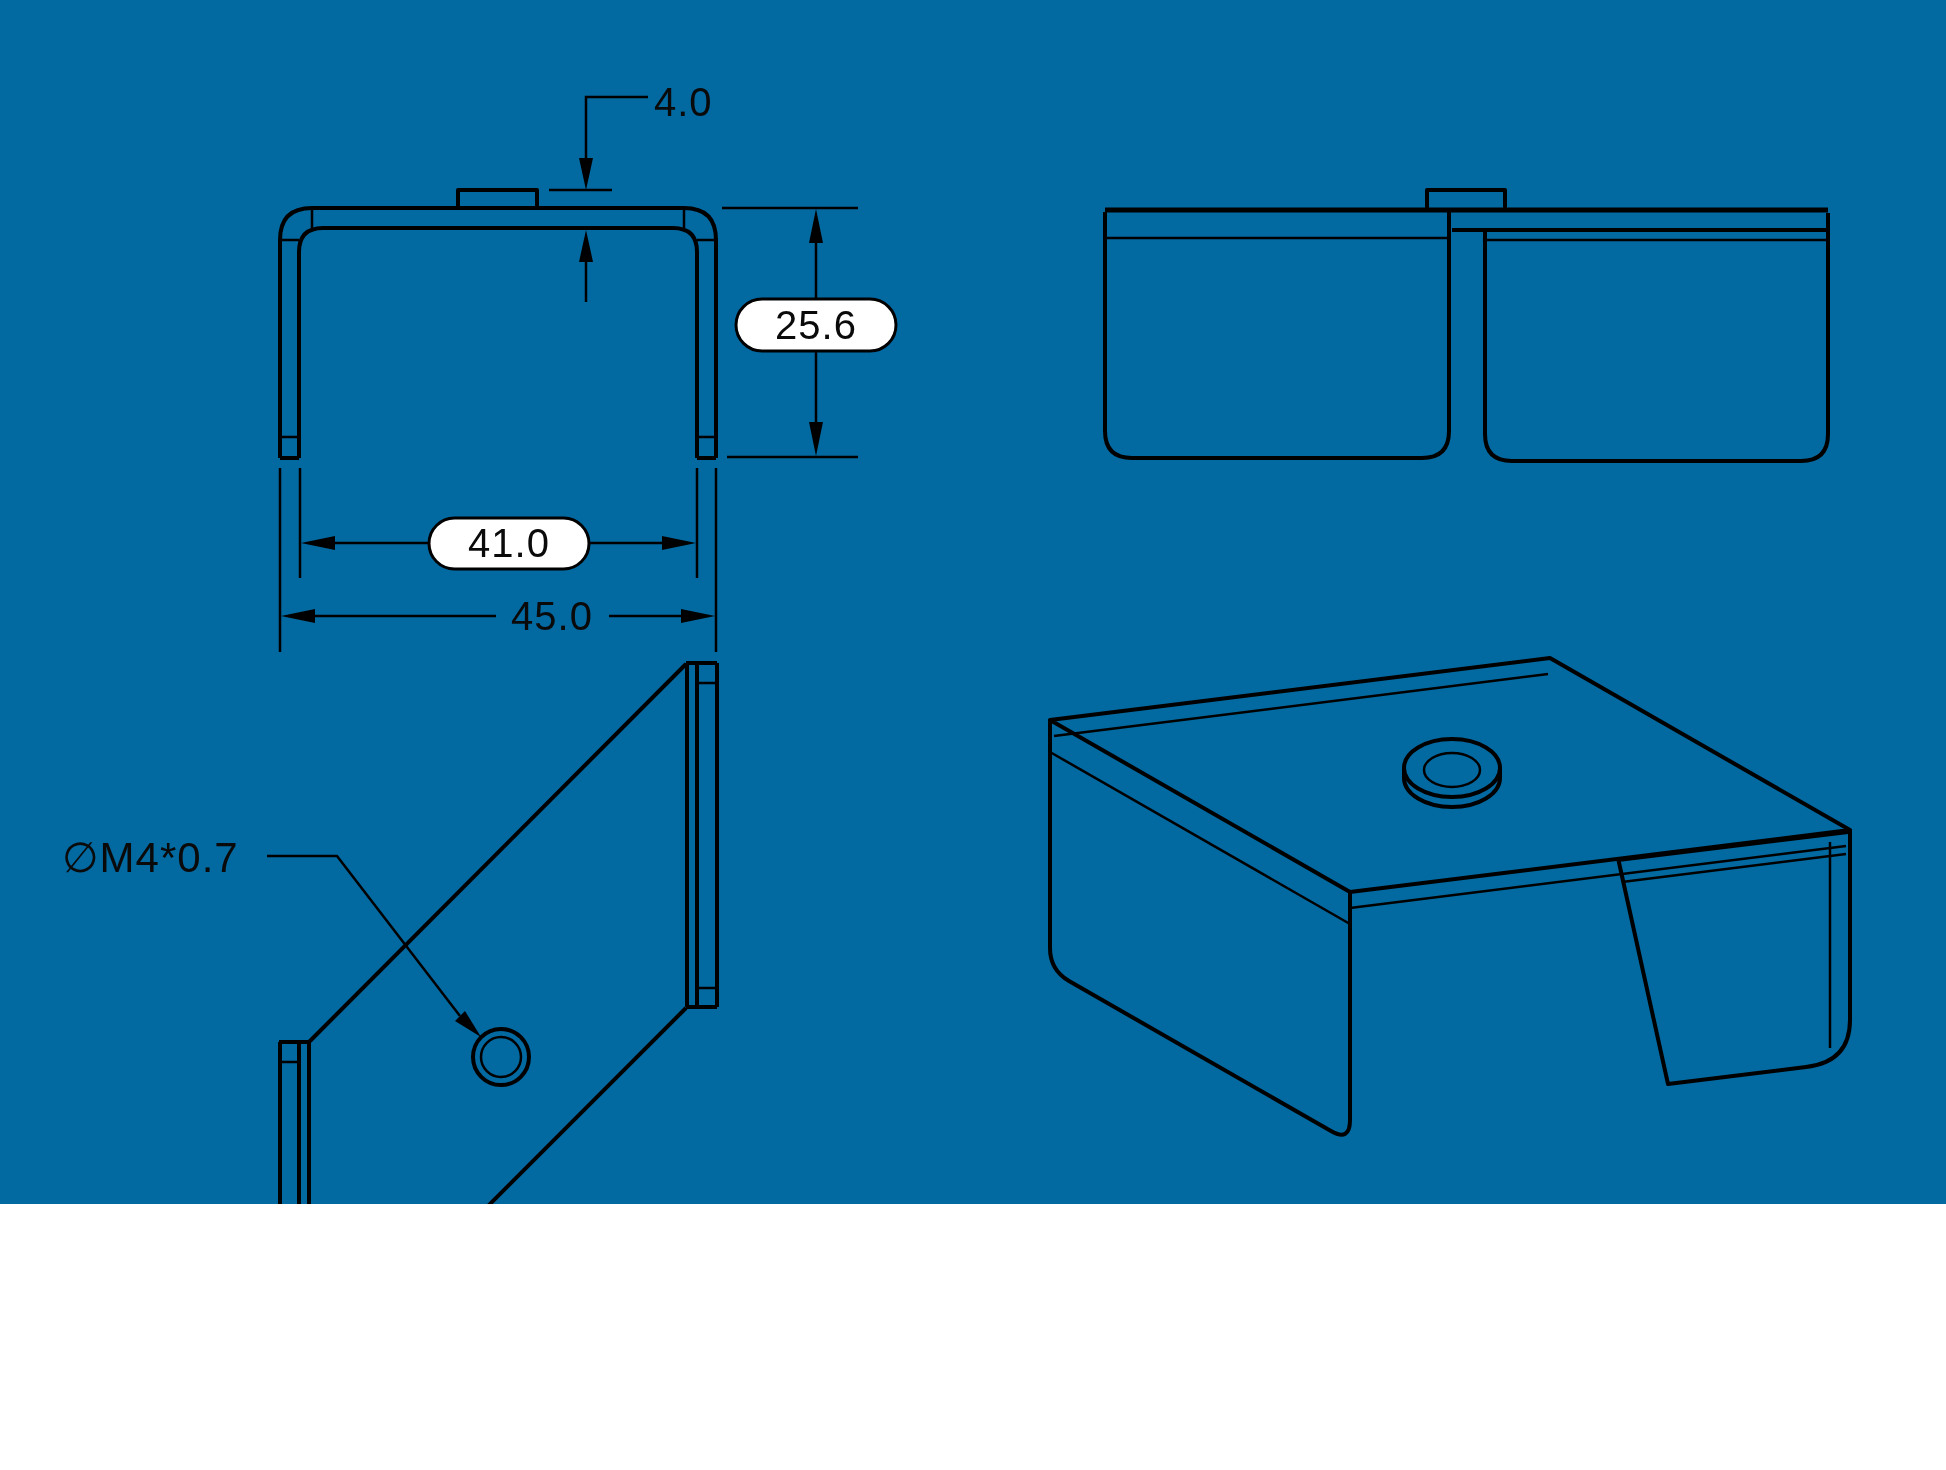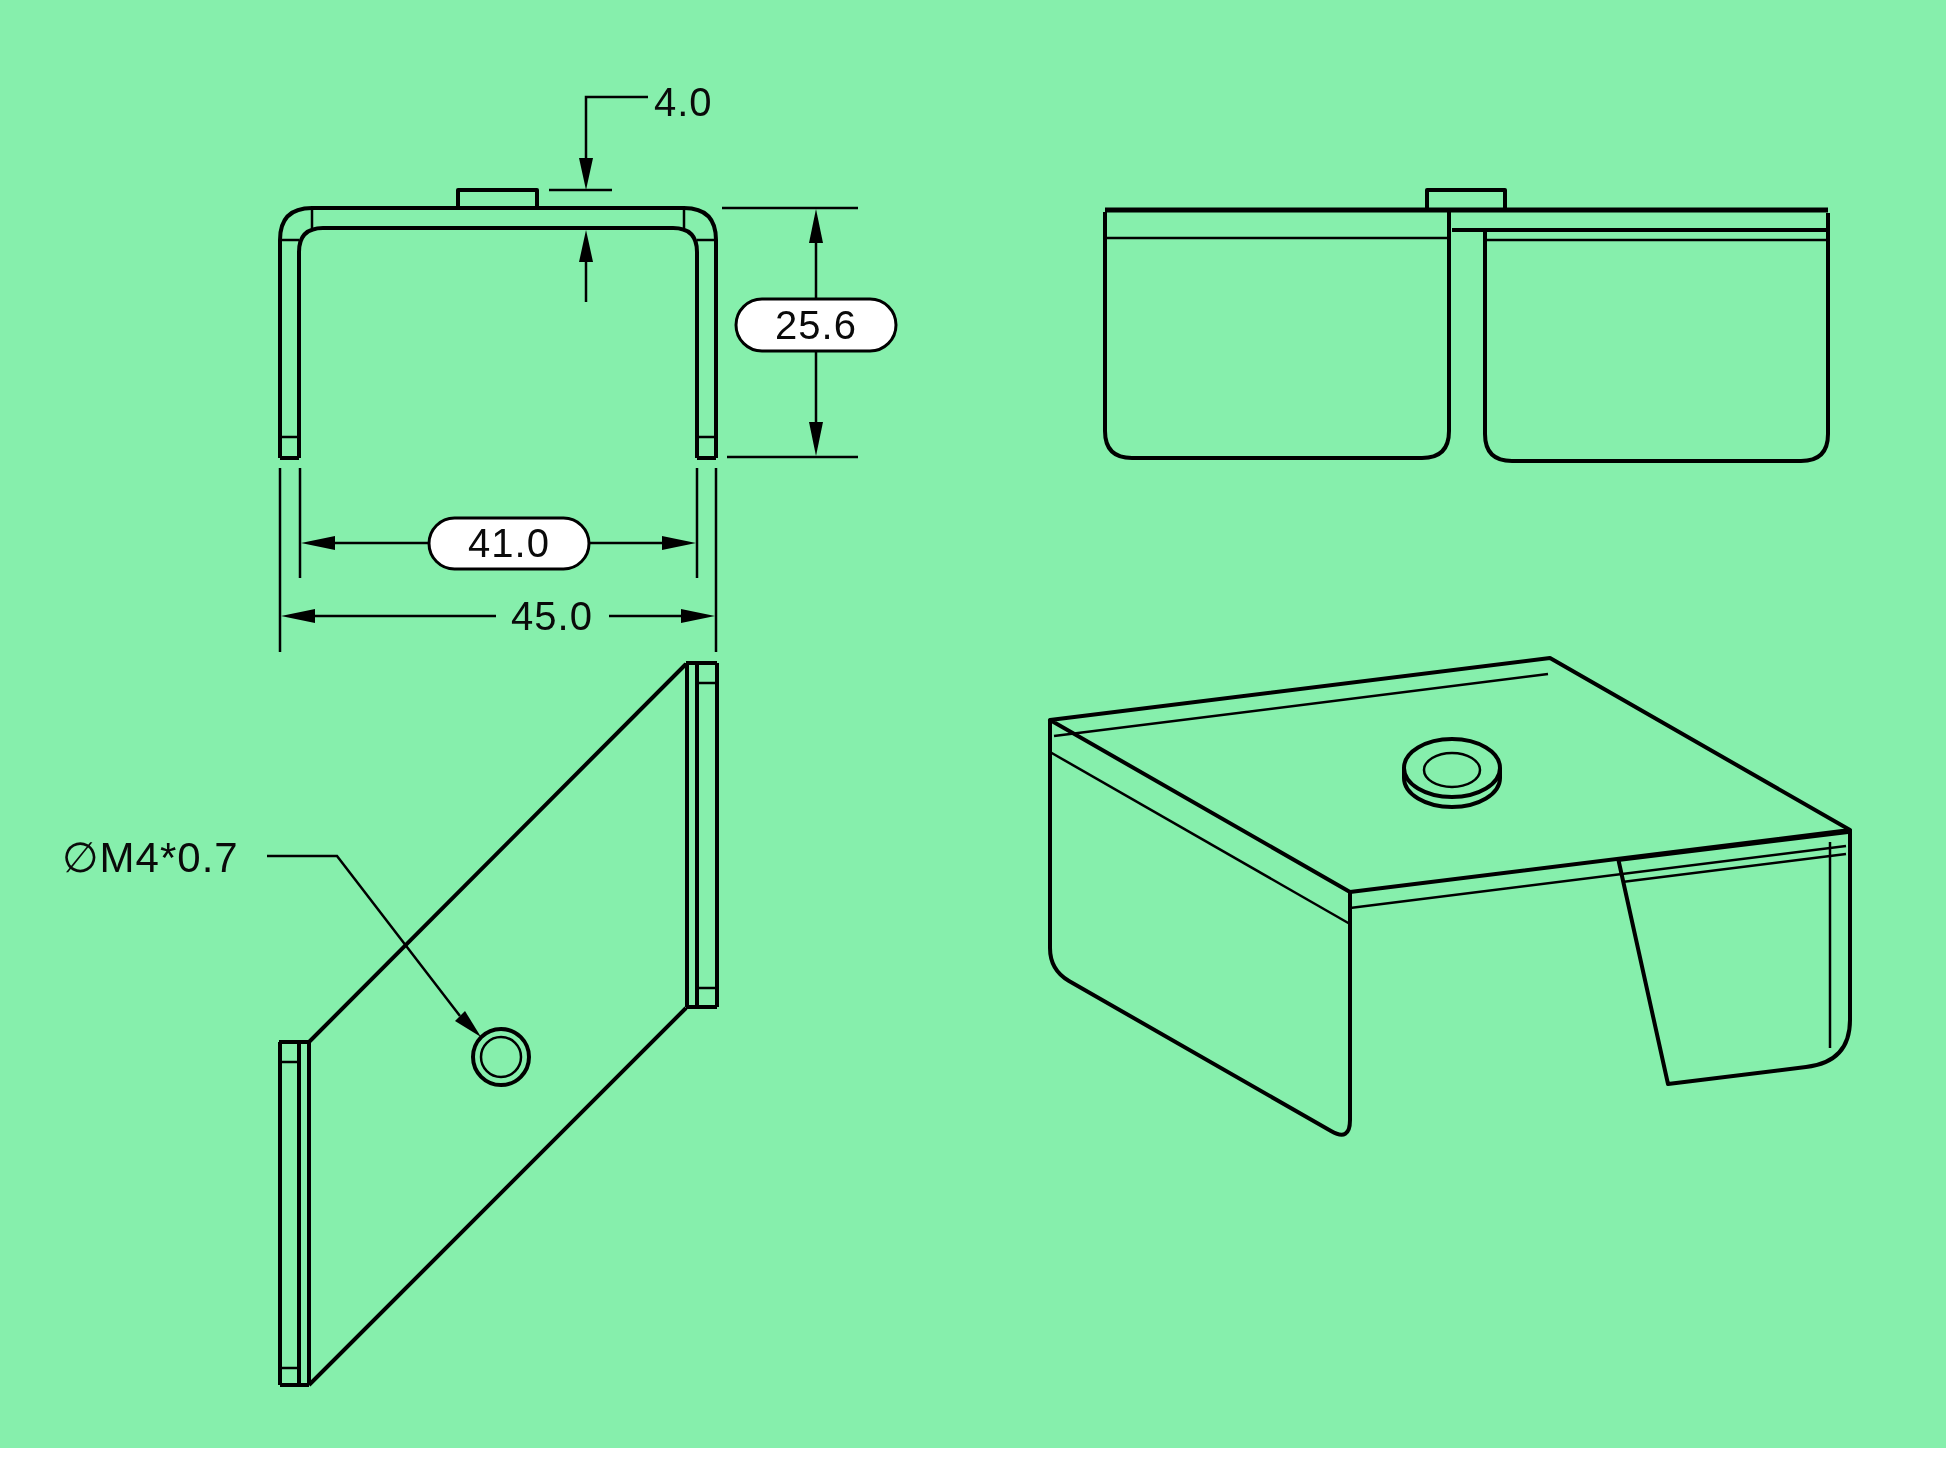--- a/index.html
+++ b/index.html
@@ -5,22 +5,22 @@
   html,body{
     margin:0;
     padding:0;
     background:#ffffff;
     width:100%;
     height:100%;
     font-family:"Liberation Sans", sans-serif;
   }
   .sheet{
     width:1946px;
-    height:1448px;
-    background:#86efac;
+    height:1204px;
+    background:#0369a1;
     position:relative;
     overflow:hidden;
   }
   svg{display:block}
   .edge{fill:none;stroke:#000;stroke-width:4;stroke-linejoin:round}
   .edge-thick{fill:none;stroke:#000;stroke-width:5;stroke-linejoin:round}
   .thin{fill:none;stroke:#000;stroke-width:2.5;stroke-linejoin:round}
   .dim{fill:none;stroke:#000;stroke-width:2.5}
   .arrow{fill:#000;stroke:none}
   .capsule{fill:#fff;stroke:#000;stroke-width:3}

